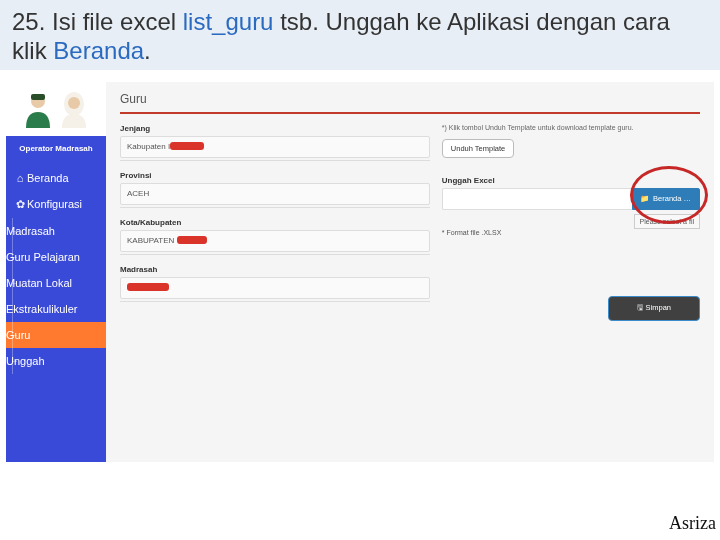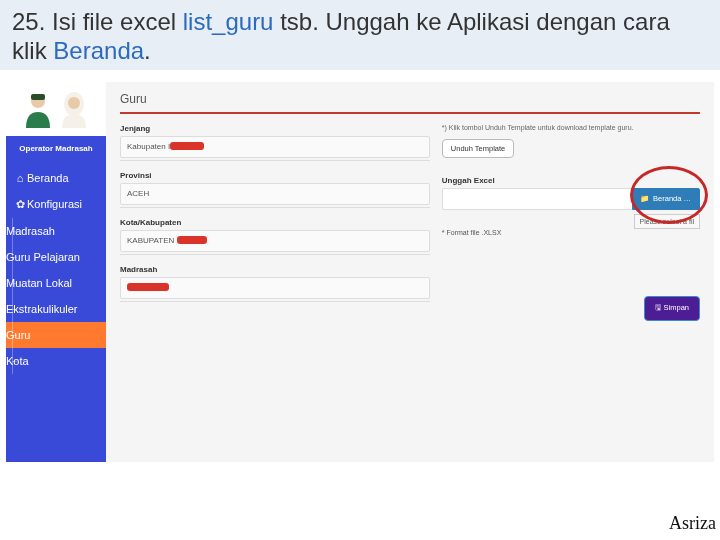--- a/index.html
+++ b/index.html
@@ -24,21 +24,21 @@
 .content{display:flex;gap:12px}
 .left{flex:1.2}
 .right{flex:1;position:relative}
 .fld{margin-bottom:10px}
 .lbl{font-size:8px;font-weight:700;color:#333;margin-bottom:3px}
 .inp{background:#fafafa;border:1px solid #ddd;border-radius:2px;padding:5px 6px;font-size:8px;color:#555;margin-bottom:2px;position:relative;min-height:22px}
 .redacted{display:inline-block;background:#d9332a;height:8px;border-radius:3px;vertical-align:middle}
 .sep{height:1px;background:#ddd;margin-top:2px}
 .note{font-size:7px;color:#666;margin-bottom:8px}
 .btn{display:inline-block;border:1px solid #bbb;background:#fff;padding:4px 8px;font-size:7.5px;border-radius:4px;cursor:pointer;color:#333}
-.btn-save{background:#4c1d95;color:#fff;border-color:#3a8bc9;padding:5px 10px}
+.btn-save{background:#404040;color:#fff;border-color:#3a8bc9;padding:5px 28px}
 .upload-row{display:flex;gap:0;align-items:stretch}
 .upload-field{flex:1;border:1px solid #ddd;border-right:none;background:#fff;height:22px;border-radius:2px 0 0 2px}
 .browse-btn{background:#2f7db8;color:#fff;border:1px solid #2f7db8;padding:0 8px;font-size:7.5px;display:flex;align-items:center;gap:3px;border-radius:0 2px 2px 0;cursor:pointer;white-space:nowrap}
 .hint-box{border:1px solid #ccc;background:#f8f8f8;font-size:7px;padding:3px 5px;margin-top:4px;float:right;color:#555}
 .format-note{font-size:7px;color:#555;margin-top:8px;clear:both}
 .circle{position:absolute;border:3px solid #c62828;border-radius:50%;width:78px;height:58px;right:-8px;top:42px;pointer-events:none}
 .save-row{display:flex;justify-content:flex-end;margin-top:60px}
 .footer{position:absolute;bottom:6px;right:4px;font-family:'Times New Roman',serif;font-size:18px;color:#111}
 </style>
 </head>
@@ -64,21 +64,21 @@
     </div>
     <div class="op-title">Operator Madrasah</div>
     <ul class="menu">
       <li class="top"><span class="ic">⌂</span><span>Beranda</span></li>
       <li class="top"><span class="ic">✿</span><span>Konfigurasi</span></li>
       <li class="sub"><span>Madrasah</span></li>
       <li class="sub"><span>Guru Pelajaran</span></li>
       <li class="sub"><span>Muatan Lokal</span></li>
       <li class="sub"><span>Ekstrakulikuler</span></li>
       <li class="sub active"><span>Guru</span></li>
-      <li class="sub"><span>Kota</span></li>
+      <li class="sub"><span>Unggah</span></li>
     </ul>
   </div>
 
   <div class="main">
     <div class="page-h">Guru</div>
     <div class="hr-red"></div>
     <div class="content">
       <div class="left">
         <div class="fld">
           <div class="lbl">Jenjang</div>

